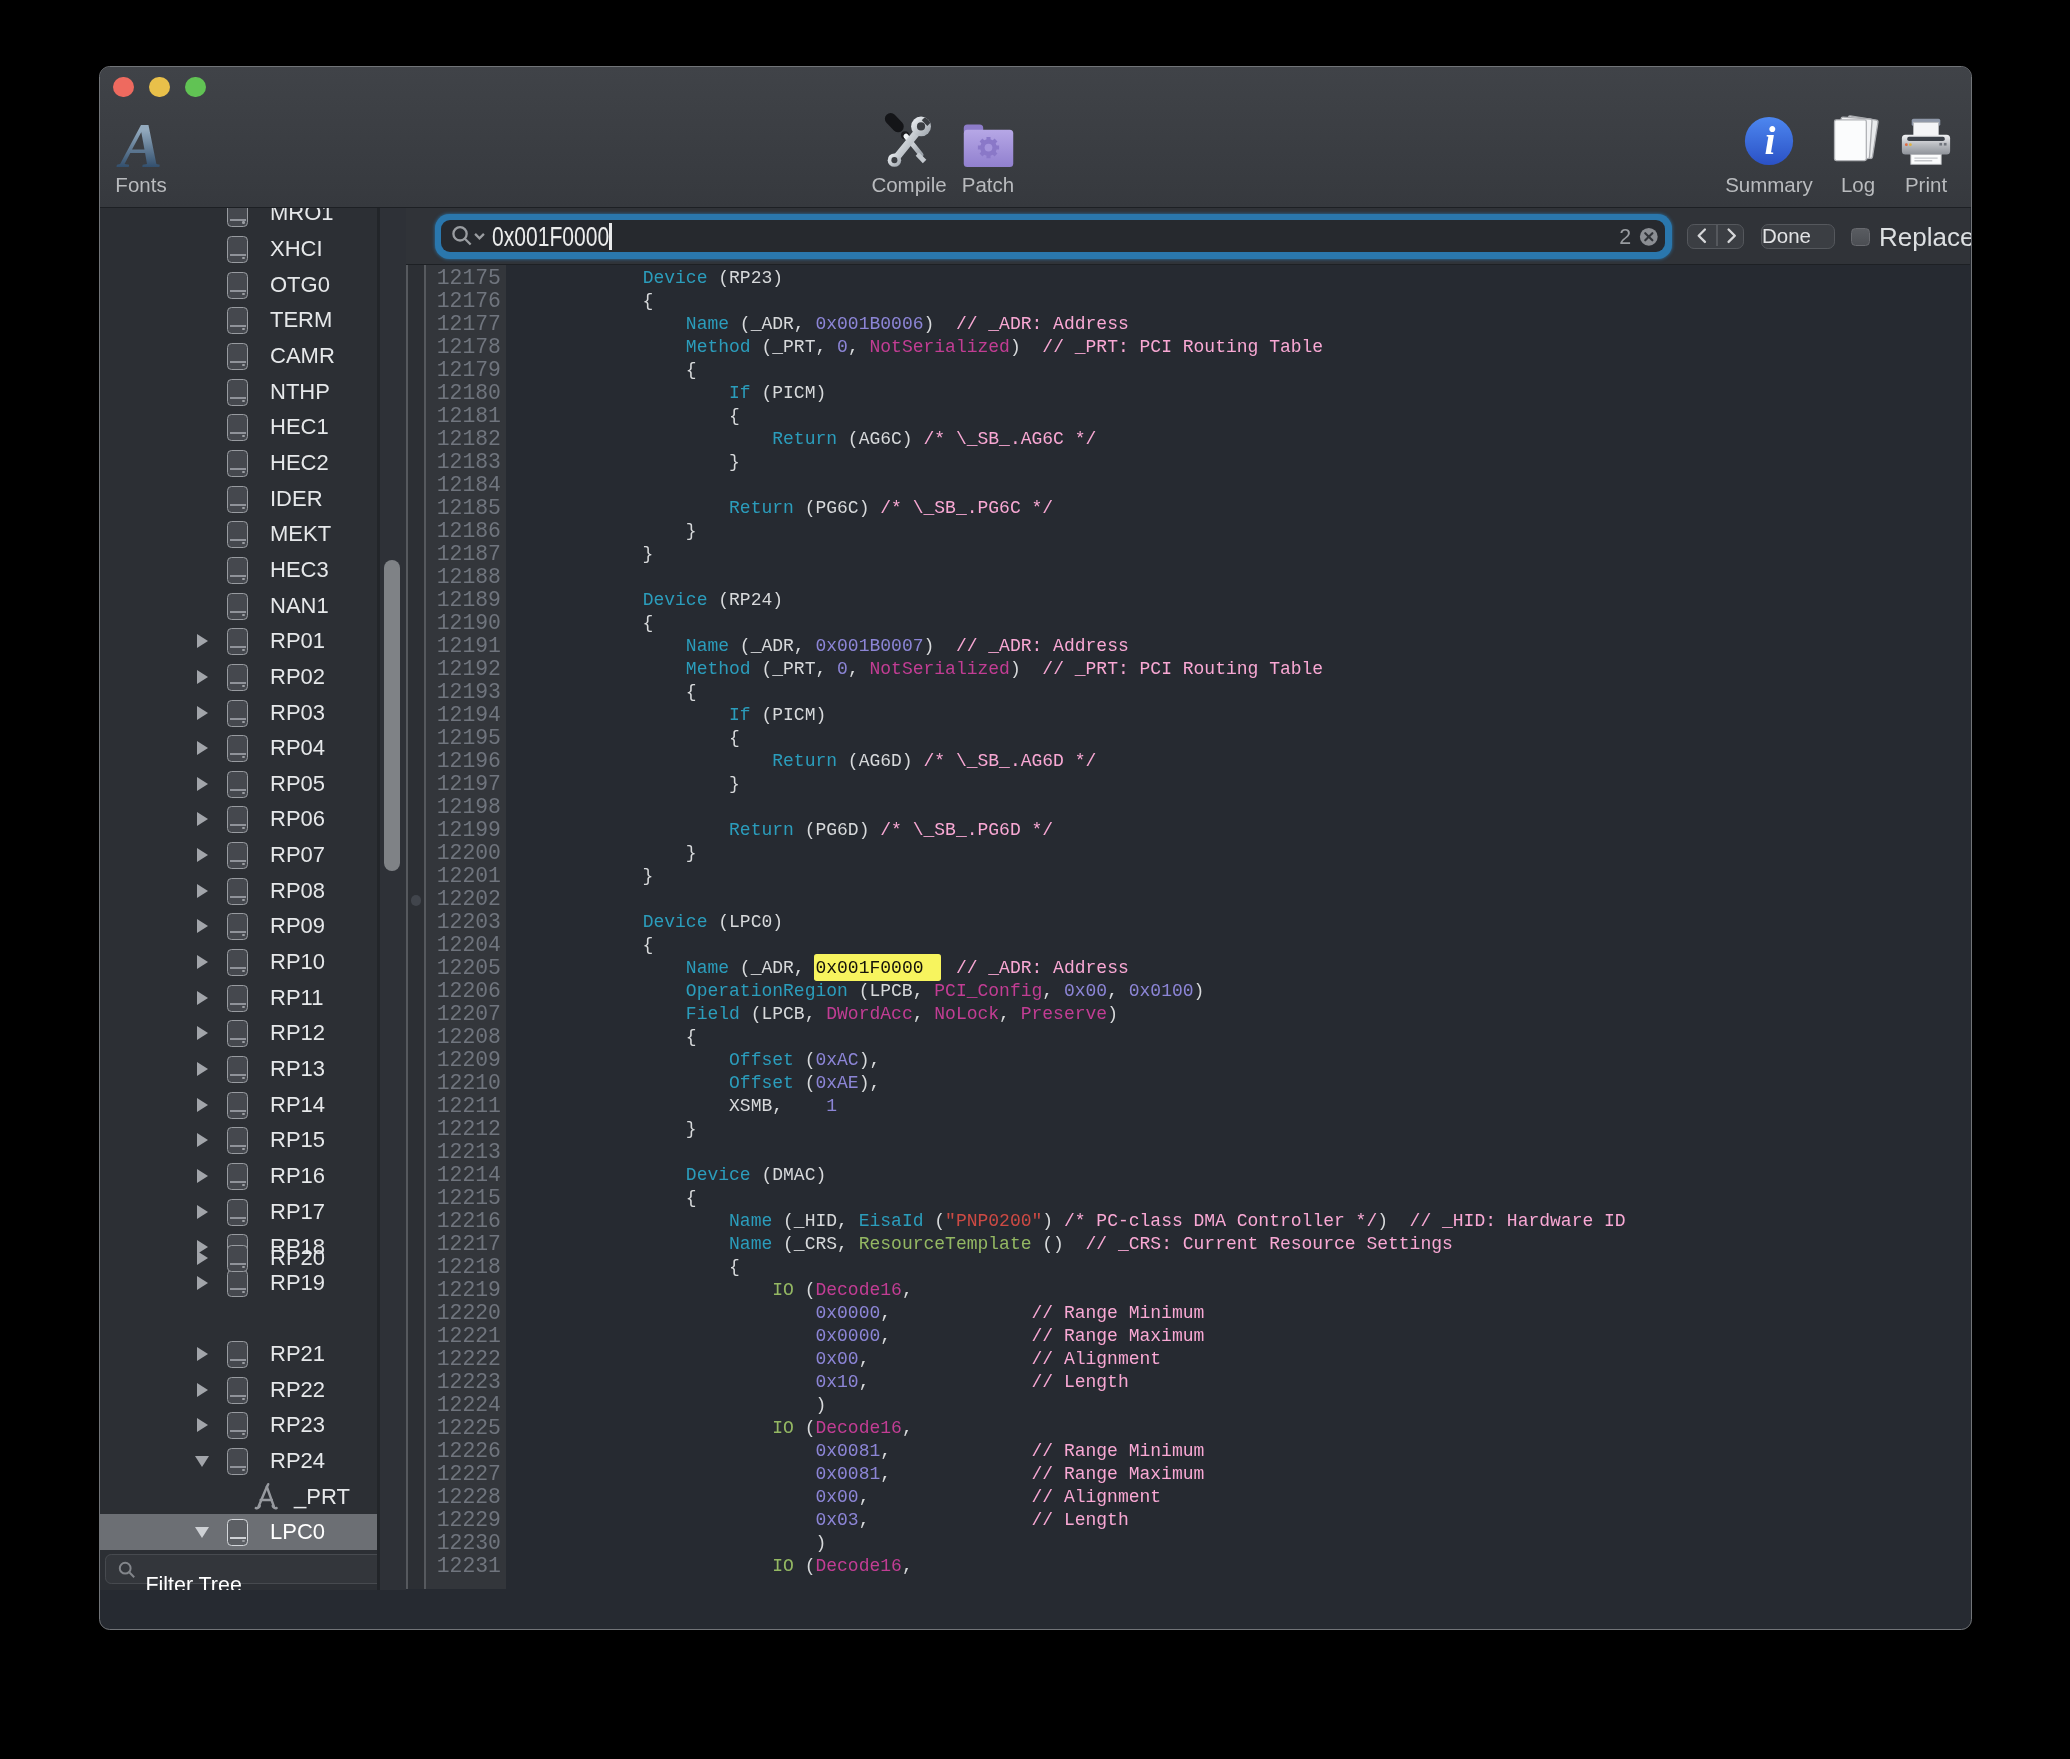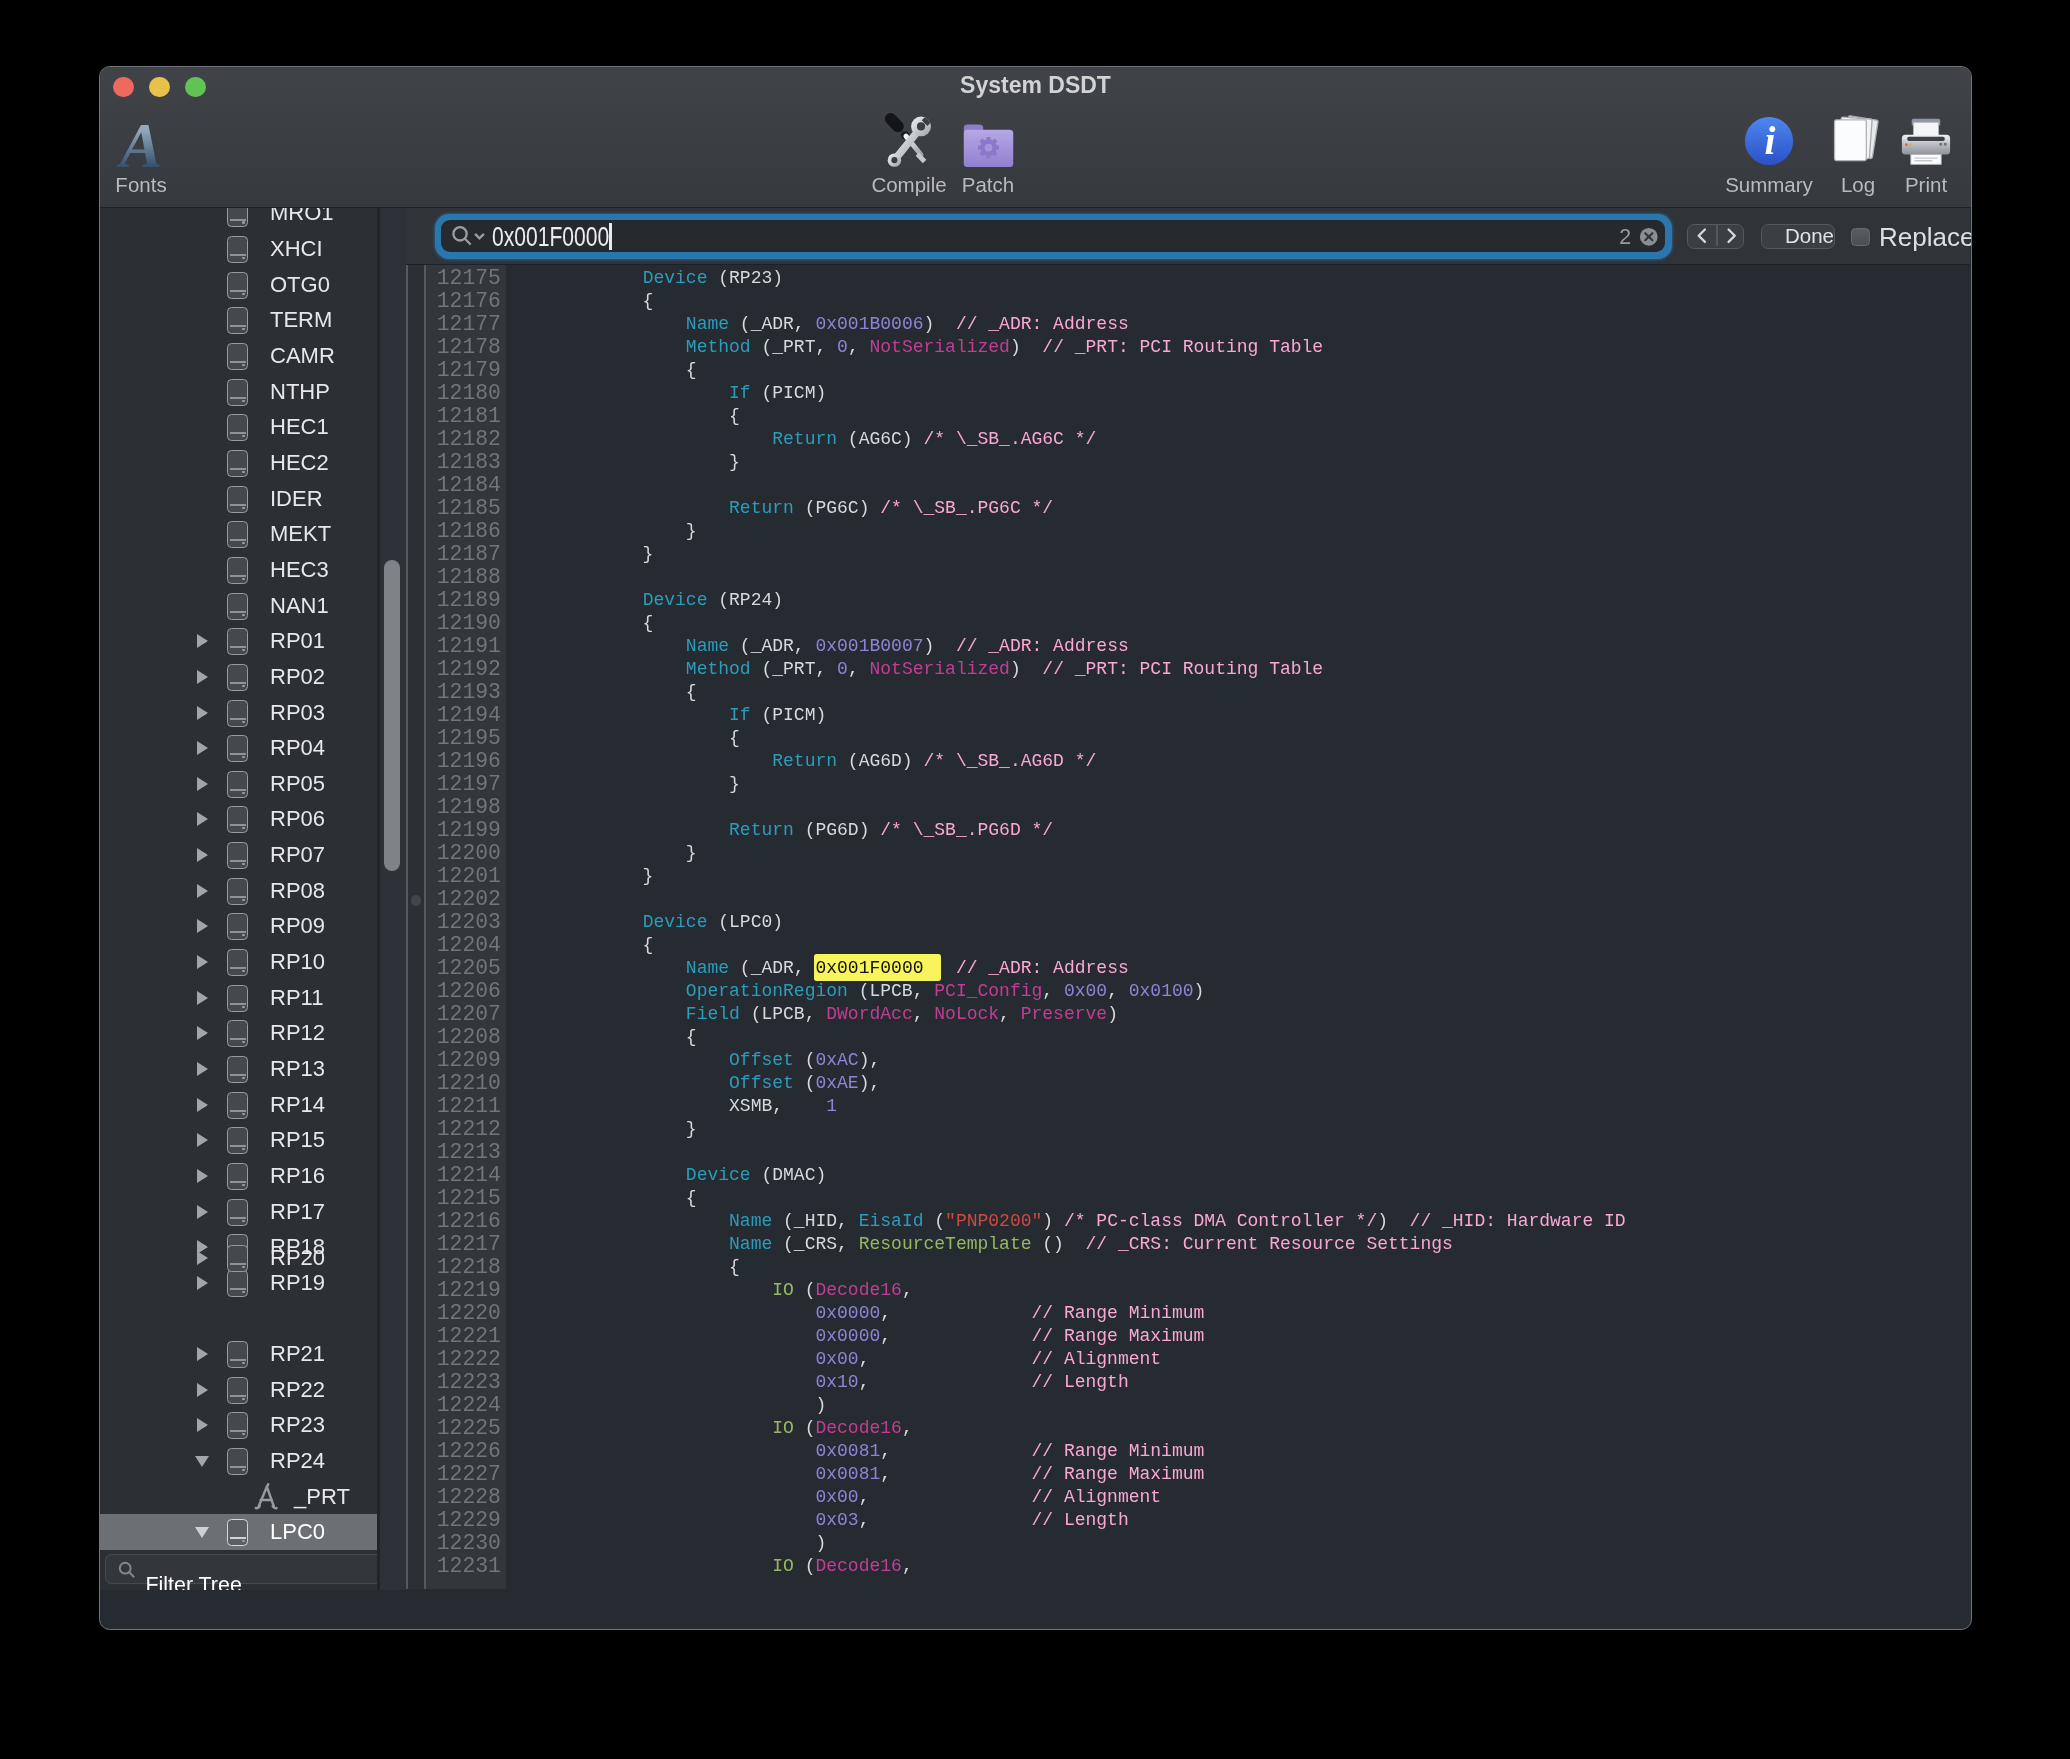--- a/index.html
+++ b/index.html
@@ -38,21 +38,21 @@
 #fbar{position:absolute;left:306px;top:141px;width:1564px;height:57px;background:#303338;border-bottom:1.8px solid #1d2024}
 #sfield{position:absolute;left:29px;top:6.2px;width:1237px;height:45px;border-radius:14.3px;background:#2a77ad;box-shadow:0 0 3.6px #2a77ad}
 #sfin{position:absolute;left:6.2px;top:6.2px;width:1224px;height:32px;border-radius:9px;background:#26292e}
 #stext{position:absolute;left:51px;top:1.8px;font-size:27px;color:#eceded;transform:scaleX(.78);transform-origin:0 50%;white-space:pre}
 #scursor{position:absolute;left:168px;top:2.7px;width:2.7px;height:27px;background:#e8e9ea}
 #scount{position:absolute;right:34px;top:4.5px;font-size:21.4px;color:#989ba0}
 #sclear{position:absolute;right:7.1px;top:6.2px;width:19.6px;height:19.6px}
 .nav{position:absolute;top:16px;height:25px;background:#3b3e43;border:1.8px solid #55585d;color:#d6d7d9}
 #snav{left:1281px;width:57px;border-radius:7.1px}
 #snav .mid{position:absolute;left:28px;top:0;width:1.8px;height:21.4px;background:#55585d}
-#sdone{left:1355px;width:74px;border-radius:7.1px;text-align:right;font-size:20.5px;color:#e2e3e5;line-height:22px}
+#sdone{left:1355px;width:74px;border-radius:7.1px;text-align:left;font-size:20.5px;color:#e2e3e5;line-height:22px}
 #scheck{position:absolute;left:1445px;top:19.6px;width:18.7px;height:18.7px;border-radius:4.5px;background:linear-gradient(#595c61,#4b4e53);border:0.9px solid #67696e}
 #sreplace{position:absolute;left:1473px;top:14.3px;font-size:26px;color:#dde0e2}
 
 #ed{position:absolute;left:306px;top:198px;width:1564px;height:1325px;background:#262a31}
 #gutter{position:absolute;left:19.6px;top:1.8px;width:78px;background:transparent;color:#70757e;font-family:"Liberation Mono",monospace;font-size:21.4px;line-height:23px;text-align:right;padding-right:2.7px;white-space:pre}
 #gutbg{position:absolute;left:1.8px;top:0;width:16px;height:1324px;background:#2c2f34}
 #gutbg2{position:absolute;left:19.6px;top:0;width:80px;height:1324px;background:#33363b}
 #vline2{position:absolute;left:18px;top:0;width:1.8px;height:1324px;background:#56595e}
 #edge{position:absolute;left:0;top:0;width:1.8px;height:1324px;background:#56595e}
 #code{position:absolute;left:107px;top:1.8px;font-family:"Liberation Mono",monospace;font-size:18px;line-height:23px;color:#d7d9db;white-space:pre}
@@ -60,21 +60,20 @@
 i.k{color:#2b9dbc}i.n{color:#8c85d6}i.c{color:#f9a8d4}i.m{color:#94b863}i.p{color:#c23d94}i.s{color:#cd4a44}
 i.hl{color:#15130a;background:#f7f45e;padding:3.6px 17px 3.6px 1.8px;margin:0 -17px 0 -1.8px;border-radius:2.7px}
 #dot{position:absolute;left:4.5px;top:630px;width:10.7px;height:10.7px;border-radius:50%;background:#41454c}
 </style></head>
 <body>
 <div id="win">
   <div id="hdr">
     <div class="tl" style="left:13.4px;background:#ee6a5f"></div>
     <div class="tl" style="left:49px;background:#e9c04a"></div>
     <div class="tl" style="left:85px;background:#61c354"></div>
-    <div id="title">System DSDT</div>
     <div class="titem" style="left:12.5px;top:52px;width:57px;height:53px">
         <div style="font-family:'Liberation Serif',serif;font-style:italic;font-size:64px;line-height:53px;font-weight:bold;background:linear-gradient(#93aabe 20%,#33506e 90%);-webkit-background-clip:text;background-clip:text;color:transparent;text-align:center">A</div>
       </div>
       <div class="tlabel" style="left:-48px">Fonts</div>
       <div class="titem" style="left:782px;top:45px;width:55px;height:59px"><svg viewBox="0 0 62 66" width="55" height="59">
 <defs>
             <linearGradient id="slv" x1="0" y1="0" x2="1" y2="1">
               <stop offset="0" stop-color="#f2f5f8"></stop>
               <stop offset="1" stop-color="#99a0a8"></stop>
             </linearGradient>

